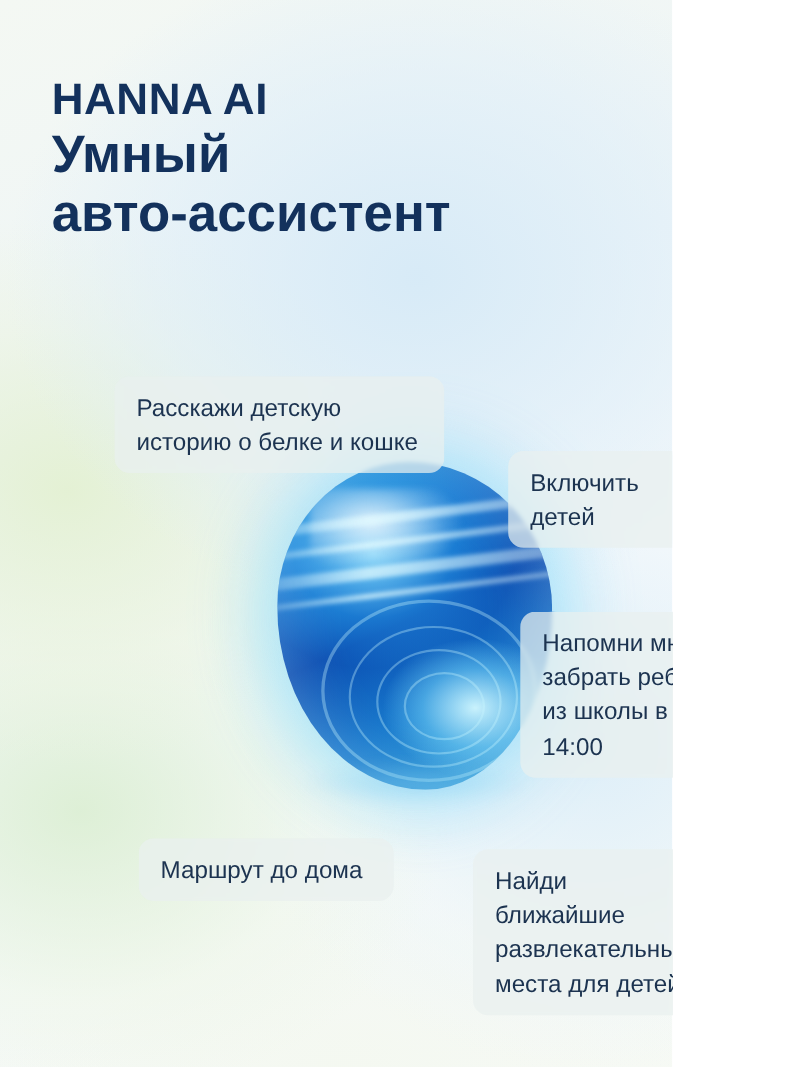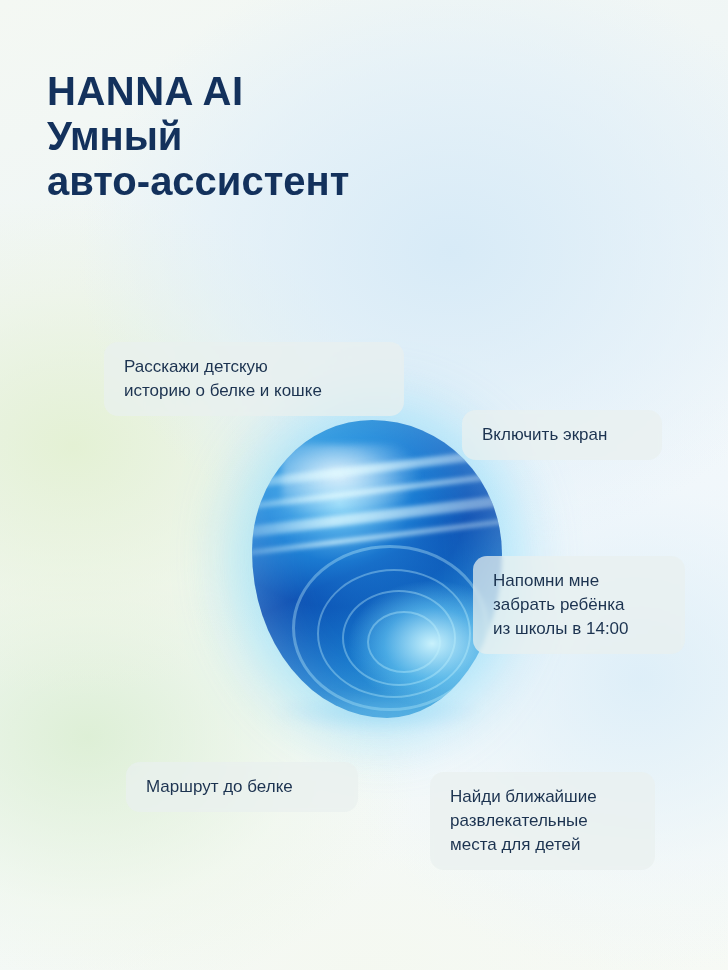--- a/index.html
+++ b/index.html
@@ -9,21 +9,21 @@
   body {
     width: 728px;
     height: 970px;
     overflow: hidden;
     font-family: "Liberation Sans", sans-serif;
     background: #ffffff;
   }
 
   .poster {
     position: relative;
-    width: 728px;
+    width: 611px;
     height: 970px;
     overflow: hidden;
     background:
       radial-gradient(ellipse 520px 420px at 62% 26%, rgba(214,234,247,0.95) 0%, rgba(222,238,249,0.55) 45%, rgba(255,255,255,0) 72%),
       radial-gradient(ellipse 420px 330px at 10% 46%, rgba(226,240,206,0.85) 0%, rgba(236,244,222,0.45) 48%, rgba(255,255,255,0) 76%),
       radial-gradient(ellipse 430px 340px at 12% 76%, rgba(216,237,205,0.8) 0%, rgba(236,246,228,0.4) 50%, rgba(255,255,255,0) 78%),
       radial-gradient(ellipse 420px 380px at 88% 70%, rgba(216,236,248,0.8) 0%, rgba(236,245,251,0.4) 50%, rgba(255,255,255,0) 78%),
       radial-gradient(ellipse 600px 300px at 50% 100%, rgba(244,248,240,0.9) 0%, rgba(255,255,255,0) 70%),
       linear-gradient(160deg, #f4f8f3 0%, #eef5f7 35%, #f3f8fb 60%, #f7faf6 100%);
   }
@@ -37,21 +37,21 @@
   }
   .brand-title {
     font-size: 40px;
     font-weight: bold;
     letter-spacing: 0.5px;
     color: #13315c;
     line-height: 1.06;
     margin: 0 0 2px 0;
   }
   .brand-sub {
-    font-size: 40px;
+    font-size: 48px;
     font-weight: bold;
     color: #13315c;
     line-height: 1.12;
     margin: 0;
     max-width: 420px;
   }
 
   
   .orb-wrap {
     position: absolute;
@@ -126,21 +126,21 @@
     background: radial-gradient(ellipse at 50% 50%, rgba(120,200,240,0.35) 0%, rgba(255,255,255,0) 72%);
     filter: blur(5px);
   }
 
   
   .chip {
     position: absolute;
     border-radius: 14px;
     background: rgba(233,240,238,0.72);
     color: #1c3350;
-    font-size: 17px;
+    font-size: 22px;
     line-height: 1.42;
     padding: 13px 20px;
     box-sizing: border-box;
     backdrop-filter: blur(2px);
   }
 
   .chip-story      { left: 104px; top: 342px;  width: 300px; }
   .chip-screen     { left: 462px; top: 410px;  width: 200px; }
   .chip-music      { left: 34px;  top: 496px;  width: 228px; }
   .chip-reminder   { left: 473px; top: 556px;  width: 212px; }
@@ -168,18 +168,18 @@
       <div class="band b4"></div>
       <div class="ripple r1"></div>
       <div class="ripple r2"></div>
       <div class="ripple r3"></div>
       <div class="ripple r4"></div>
     </div>
     <div class="orb-shadow"></div>
   </div>
 
   <div class="chip chip-story">Расскажи детскую<br>историю о белке и кошке</div>
-  <div class="chip chip-screen">Включить экран</div>
+  <div class="chip chip-screen">Включить детей</div>
   <div class="chip chip-reminder">Напомни мне<br>забрать ребёнка<br>из школы в 14:00</div>
-  <div class="chip chip-route">Маршрут до белке</div>
+  <div class="chip chip-route">Маршрут до дома</div>
   <div class="chip chip-places">Найди ближайшие<br>развлекательные<br>места для детей</div>
 
 </div>
 
 </body></html>

